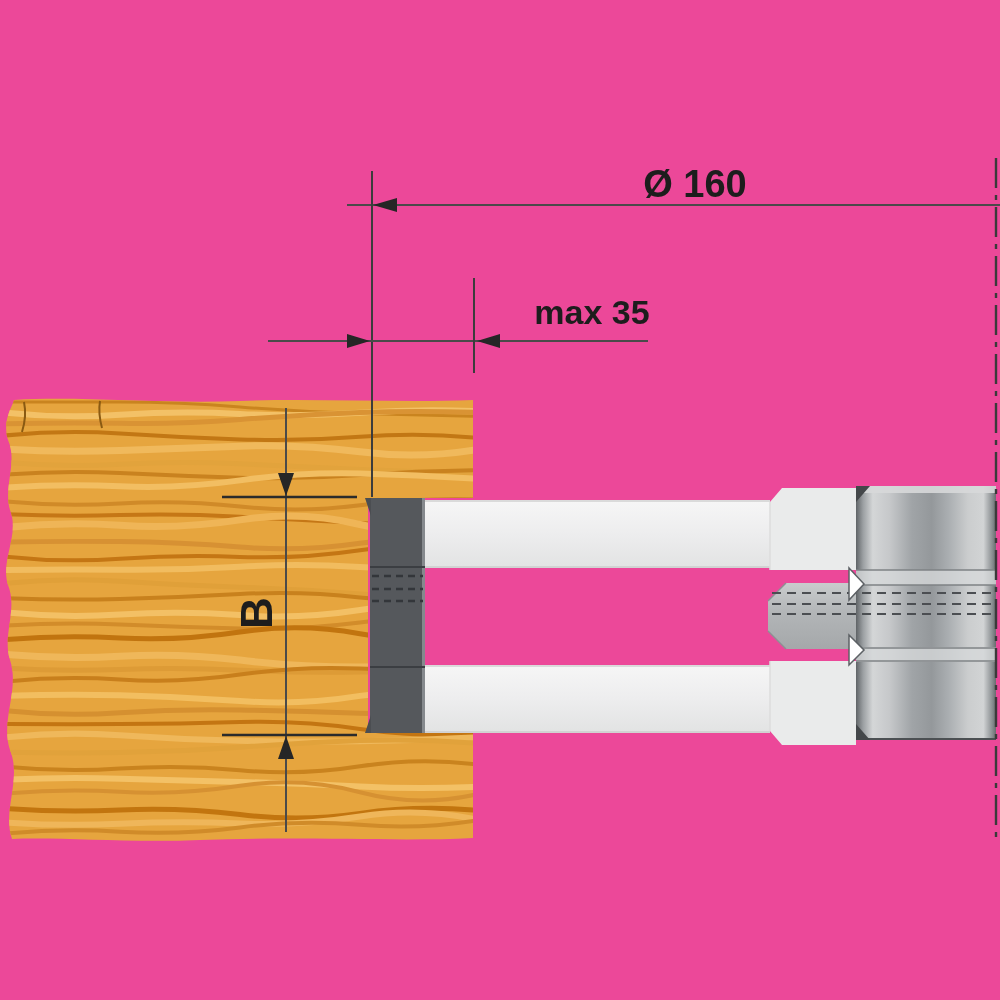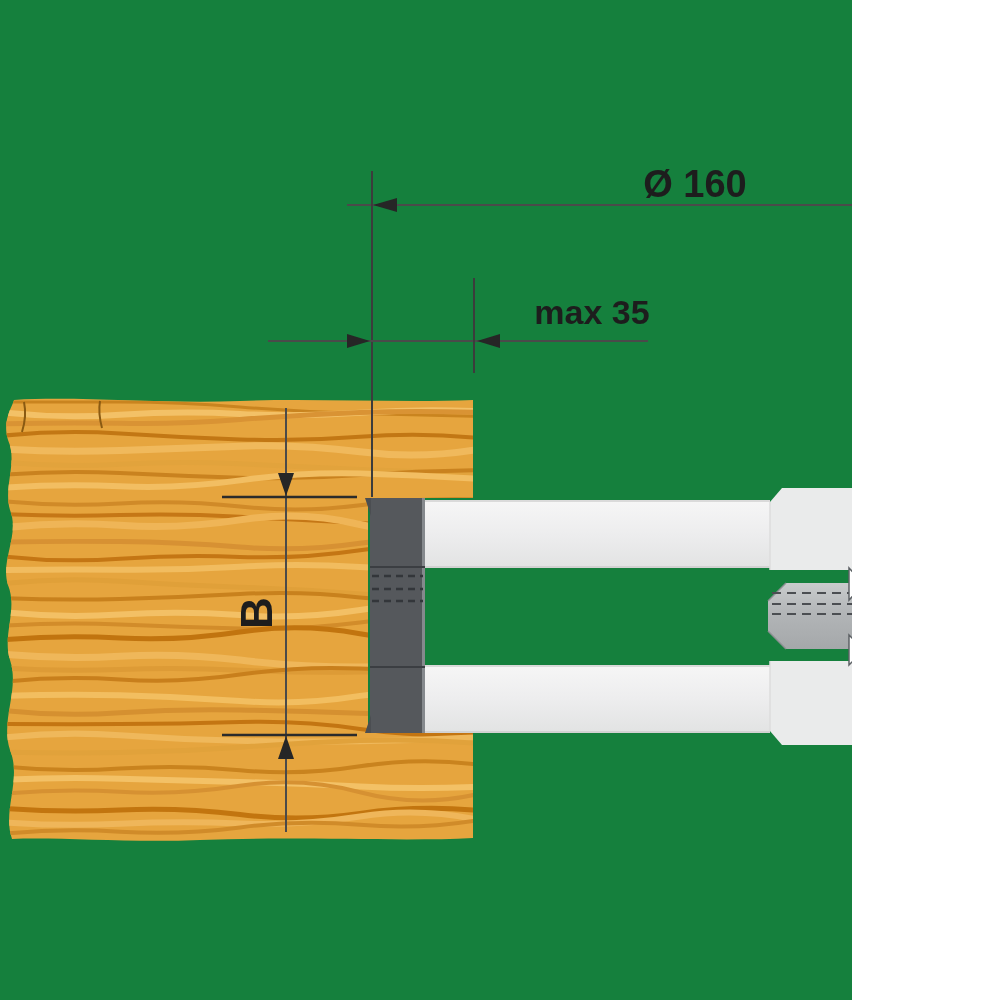--- a/index.html
+++ b/index.html
@@ -1,16 +1,16 @@
 <!DOCTYPE html>
 <html><head>
 <meta charset="utf-8">
 <style>
   html,body{margin:0;padding:0;background:#ffffff;}
-  .canvas{position:relative;width:852px;height:1000px;background:#15803d;overflow:hidden;text-align:center;}
+  .canvas{position:relative;width:1000px;height:1000px;background:#ec4899;overflow:hidden;text-align:center;}
   svg{display:block;}
   .dim-label{font-family:"Liberation Sans", sans-serif;font-weight:bold;fill:#1d1d1d;}
   .lbl-diameter{font-size:38px;}
   .lbl-depth{font-size:34px;}
   .lbl-width{font-size:44px;}
   .dimline{stroke:#4a4a4a;stroke-width:2;fill:none;}
   .extline{stroke:#3c3c3c;stroke-width:2;fill:none;}
   .tick{stroke:#2b2b2b;stroke-width:2.4;fill:none;}
   .arrow{fill:#262626;stroke:none;}
   .seam{stroke:#3b3e42;stroke-width:2;fill:none;}

